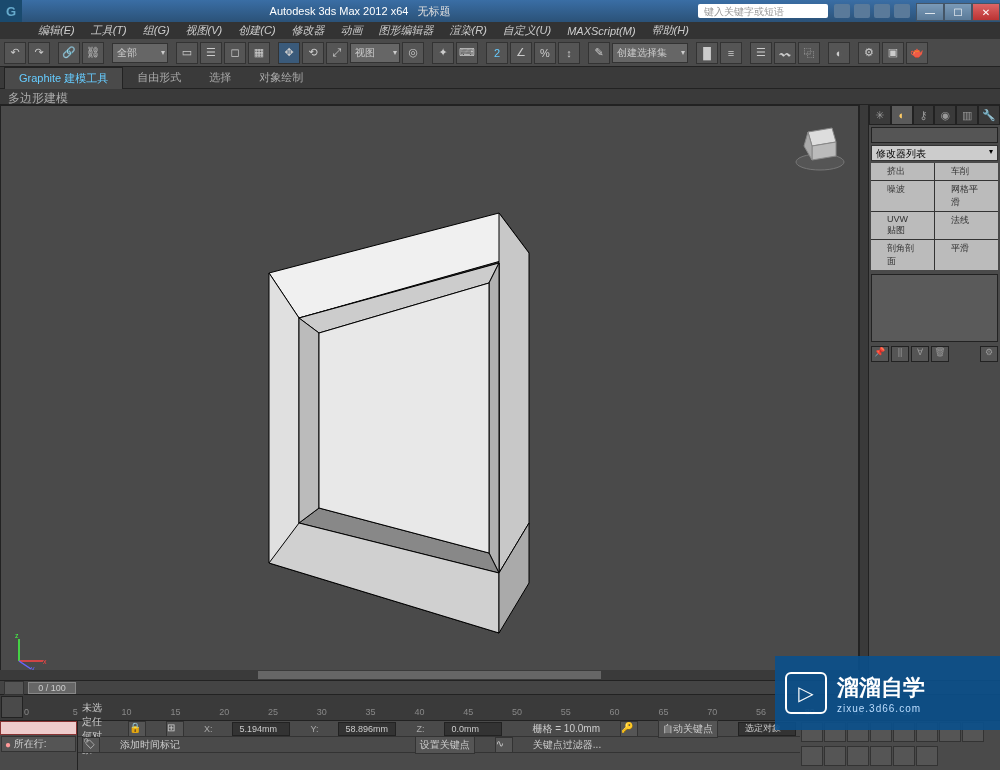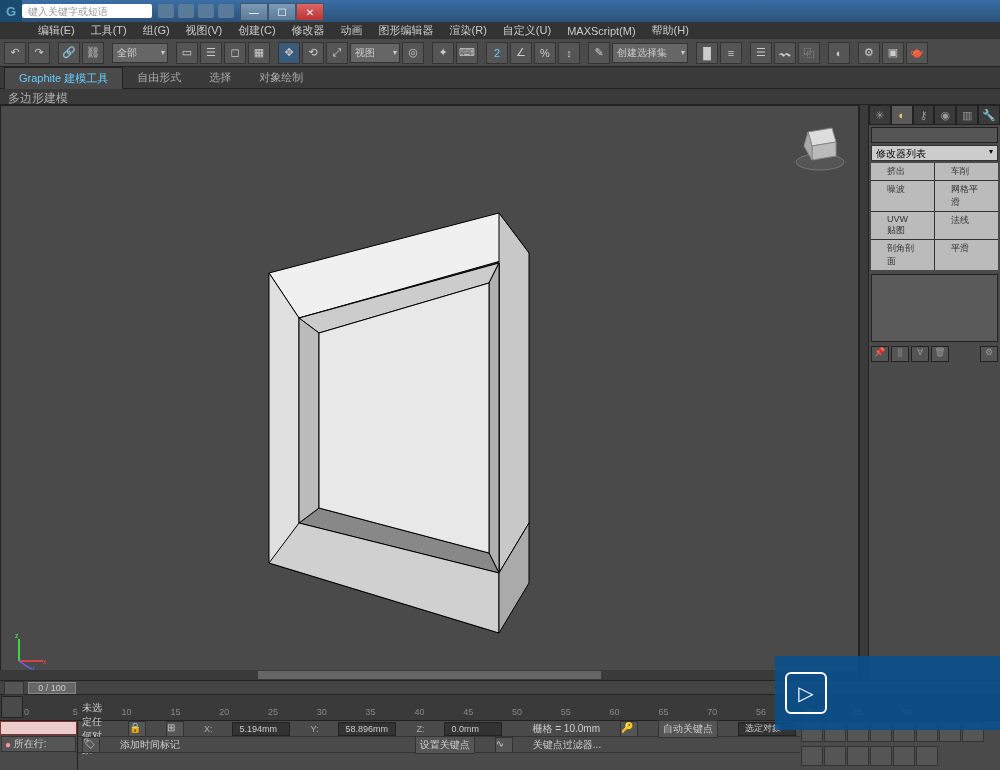--- a/index.html
+++ b/index.html
@@ -12,21 +12,21 @@
 .title-untitled { color: #ddd; margin-left: 6px; }
 .search-pill { background: #fff; color: #999; font-size: 10px; padding: 1px 6px; border-radius: 2px; width: 130px; height: 14px; }
 .title-icons { display: flex; gap: 4px; margin: 0 6px; }
 .title-icons span { width: 16px; height: 14px; background: #5a7a9a; border-radius: 2px; }
 .win-controls { display: flex; }
 .win-btn { width: 28px; height: 18px; display: flex; align-items: center; justify-content: center; font-size: 10px; color: #fff; background: linear-gradient(#7a9ab8, #5a7a98); border: 1px solid #456; margin-top: 2px; }
 .win-btn.close { background: linear-gradient(#d66, #b33); }
 
 
 .menubar { height: 17px; background: #333; display: flex; align-items: center; font-size: 11px; color: #ccc; padding-left: 30px; }
-.menubar span { padding: 12px 8px; cursor: default; }
+.menubar span { padding: 12px 8px; cursor: default; font-style: italic; }
 
 
 .maintb { height: 28px; background: #4a4a4a; border-bottom: 1px solid #222; display: flex; align-items: center; padding: 0 4px; gap: 2px; }
 .tb-btn { width: 22px; height: 22px; background: #555; border: 1px solid #333; display: flex; align-items: center; justify-content: center; font-size: 11px; color: #ccc; }
 .tb-sep { width: 4px; }
 .tb-dropdown { height: 20px; background: #666; border: 1px solid #333; color: #ccc; font-size: 10px; padding: 0 14px 0 4px; display: flex; align-items: center; position: relative; }
 .tb-dropdown::after { content: "▾"; position: absolute; right: 2px; font-size: 8px; }
 .tb-btn.active { background: #3a5a7a; }
 
 
@@ -93,20 +93,24 @@
 
 
 .hscroll { position: absolute; bottom: 90px; left: 0; right: 141px; height: 10px; background: #3a3a3a; }
 .hscroll-thumb { position: absolute; left: 30%; width: 40%; height: 8px; top: 1px; background: #666; }
 </style>
 </head>
 <body>
 
 <div class="titlebar">
   <div class="app-icon">G</div>
+  <div class="title-spacer">
+    <span>Autodesk 3ds Max  2012 x64</span>
+    <span class="title-untitled">无标题</span>
+  </div>
   <div class="search-pill">键入关键字或短语</div>
   <div class="title-icons">
     <span></span>
     <span></span>
     <span></span>
     <span></span>
   </div>
   <div class="win-controls">
     <div class="win-btn">—</div>
     <div class="win-btn">☐</div>
@@ -337,13 +341,17 @@
     <div class="sr-btn"></div>
     <div class="sr-btn"></div>
     <div class="sr-btn"></div>
     <div class="sr-btn"></div>
     <div class="sr-btn"></div>
   </div>
 </div>
 
 <div class="watermark">
   <div class="wm-icon">▷</div>
+  <div class="wm-text">
+    <div class="wm-main">溜溜自学</div>
+    <div class="wm-sub">zixue.3d66.com</div>
+  </div>
 </div>
 
 </body></html>

